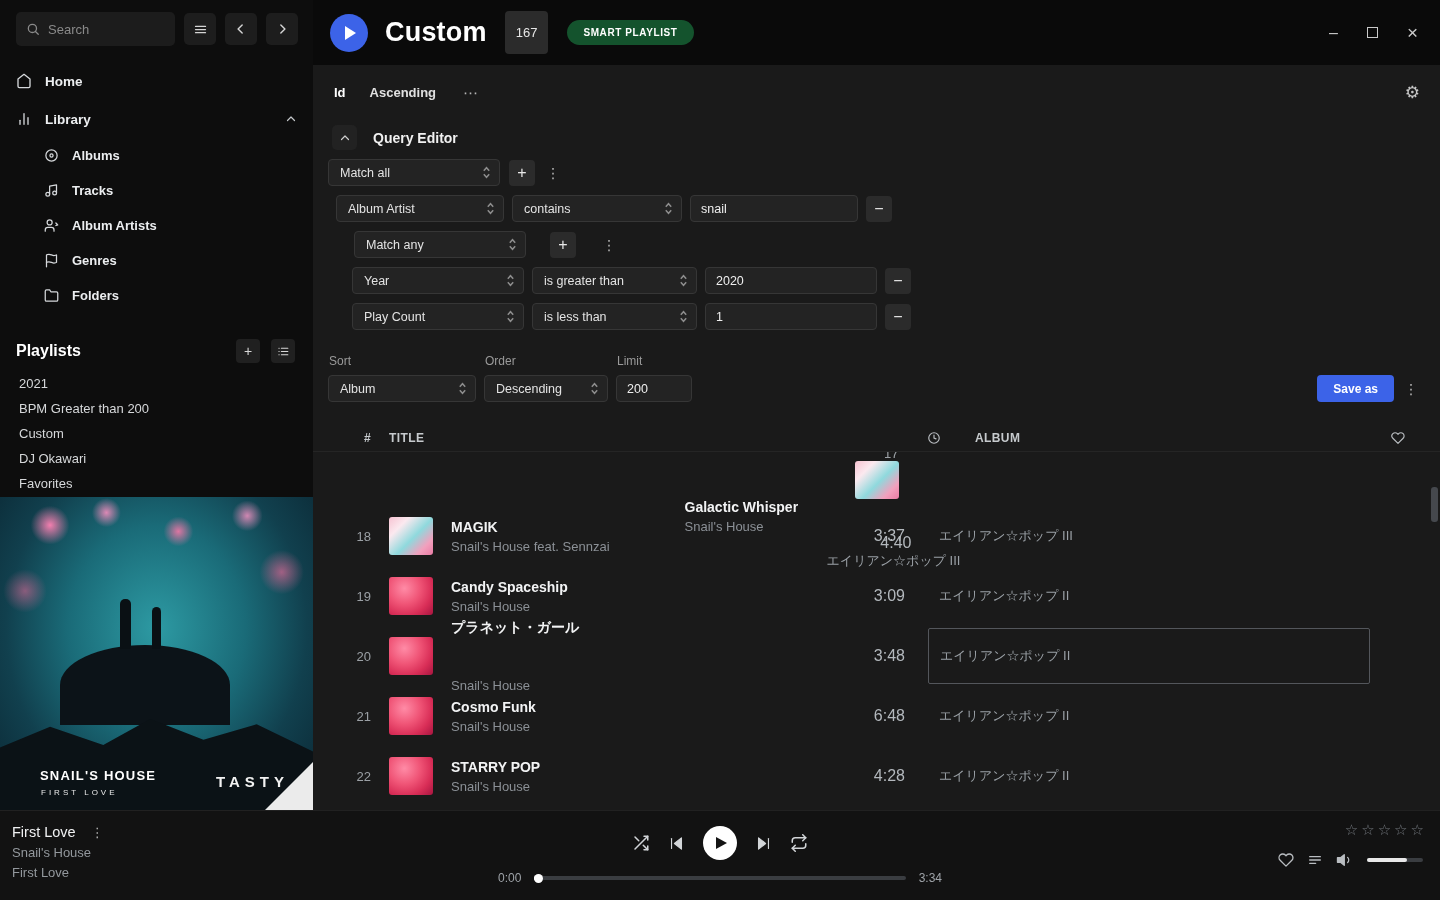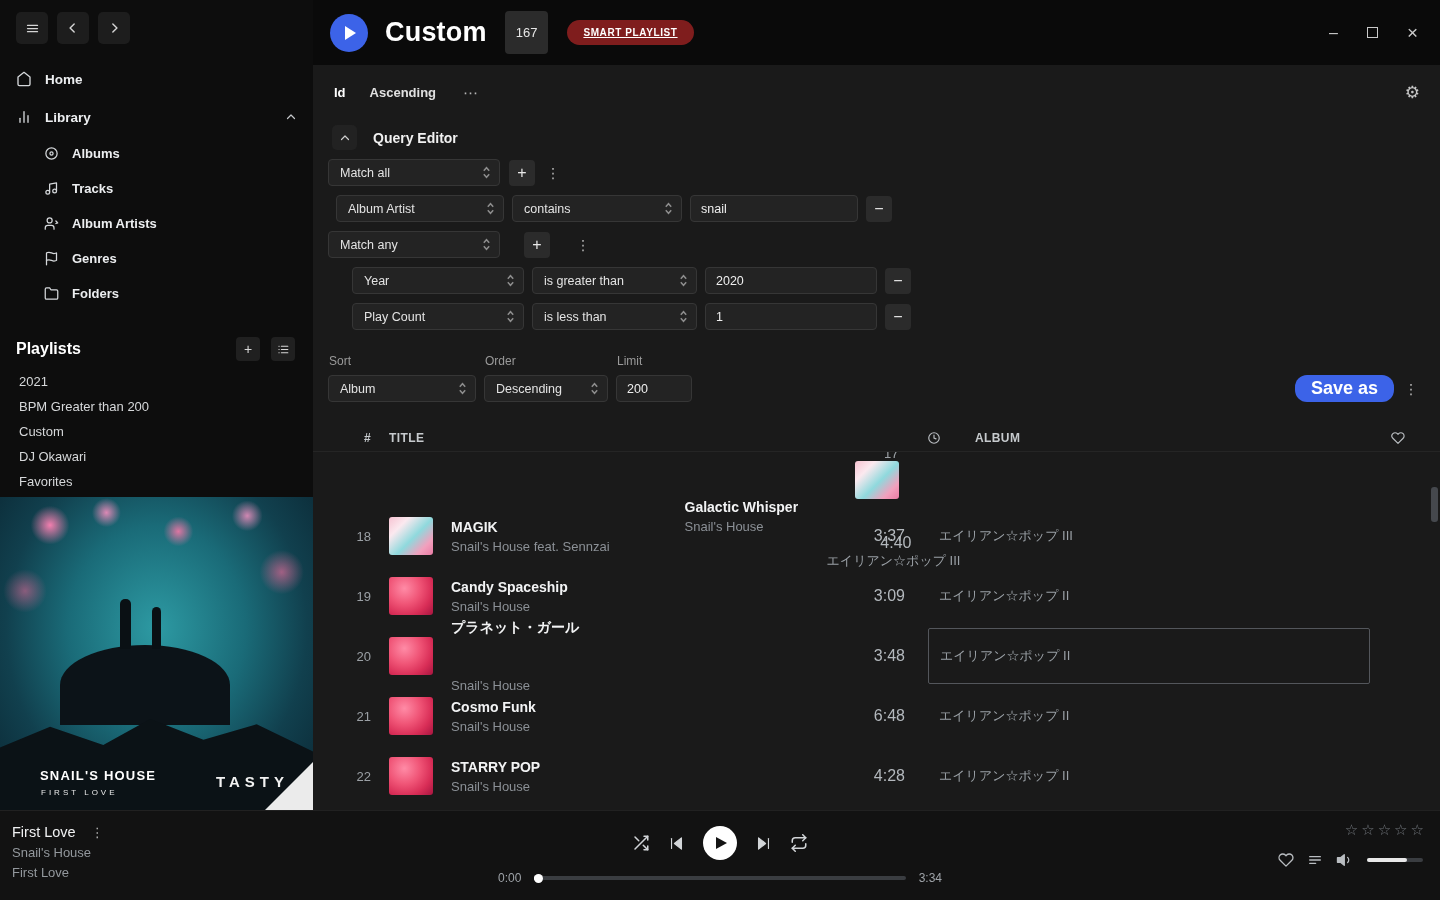--- a/index.html
+++ b/index.html
@@ -45,52 +45,52 @@
   .art-brand { position:absolute; right:24px; bottom:20px; font-size:15px; font-weight:700; letter-spacing:5px; color:#f2f2f2; }
   .art-corner { position:absolute; right:0; bottom:0; width:0; height:0; border-left:48px solid transparent; border-bottom:48px solid #ebebeb; }
 
   
   .main { position:absolute; left:313px; top:0; width:1127px; height:810px; display:flex; flex-direction:column; background:#1a1a1a; }
   .page-header { height:65px; flex:none; background:#0a0a0a; display:flex; align-items:center; padding-left:17px; }
   .play-big { width:38px; height:38px; border-radius:50%; background:#3c63e8; display:flex; align-items:center; justify-content:center; flex:none; }
   .tri-w { width:0; height:0; border-left:11px solid #fff; border-top:7px solid transparent; border-bottom:7px solid transparent; margin-left:3px; }
   .page-title { font-size:27px; font-weight:800; margin-left:17px; color:#fff; letter-spacing:.2px; }
   .badge-count { margin-left:18px; background:#2b2b2b; border-radius:4px; padding:14px 11px; font-size:13px; color:#e6e6e6; }
-  .badge-smart { margin-left:19px; background:#7f1d1d; border-radius:13px; padding:7px 16px; font-size:10px; font-weight:700; letter-spacing:.6px; color:#fff;text-decoration:underline; }
+  .badge-smart { margin-left:19px; background:#14532d; border-radius:13px; padding:7px 16px; font-size:10px; font-weight:700; letter-spacing:.6px; color:#fff; }
   .win { margin-left:auto; display:flex; align-items:center; gap:29px; padding-right:22px; color:#c9c9c9; }
   .win-min { font-size:16px; }
   .win-max { width:11px; height:11px; border:1.4px solid #c9c9c9; }
   .win-close { font-size:19px; line-height:1; }
 
   .sortbar { display:flex; align-items:center; padding:17px 20px 0 21px; flex:none; }
   .sb-field { font-size:13px; font-weight:700; color:#fff; }
   .sb-dir { margin-left:24px; font-size:13px; font-weight:600; color:#e0e0e0; }
   .sb-more { margin-left:27px; color:#b5b5b5; font-size:15px; letter-spacing:1px; }
   .sb-gear { margin-left:auto; font-size:17px; color:#c6c6c6; }
 
   .qe-head { display:flex; align-items:center; gap:16px; margin:22px 0 0 19px; flex:none; }
   .qe-collapse { width:25px; height:25px; border-radius:5px; background:#222; display:flex; align-items:center; justify-content:center; }
   .qe-title { font-size:14px; font-weight:700; color:#f0f0f0; }
 
   .qrow { display:flex; align-items:center; margin-top:9px; margin-left:15px; gap:9px; flex:none; }
   .qrow.rule   { margin-left:23px; gap:8px; }
-  .qrow.group  { margin-left:15px;gap:24px; }
+  .qrow.group  { margin-left:41px;gap:24px; }
   .qrow.nested { margin-left:39px; gap:8px; }
   .sel { height:27px; background:#232323; border:1px solid #363636; border-radius:4px; display:flex; align-items:center; padding:0 8px 0 11px; font-size:12.5px; color:#e3e3e3; }
   .sel .lbl { flex:1; }
   .inp { height:27px; background:#232323; border:1px solid #363636; border-radius:4px; padding:0 10px; font-size:12.5px; color:#eee; outline:none; font-family:inherit; }
   .icon-btn { width:26px; height:26px; border-radius:4px; background:#2b2b2b; display:flex; align-items:center; justify-content:center; color:#e8e8e8; font-size:16px; flex:none; }
   .dots-btn { width:18px; height:26px; display:flex; align-items:center; justify-content:center; color:#b9b9b9; font-size:14px; flex:none; }
   .w172{width:172px;} .w168{width:168px;} .w170{width:170px;} .w165{width:165px;}
   .w148{width:148px;} .w124{width:124px;} .w76{width:76px;}
 
   .sortrow { display:flex; align-items:flex-end; margin:24px 20px 0 15px; gap:8px; flex:none; }
   .scol { display:flex; flex-direction:column; gap:7px; }
   .slabel { font-size:12px; color:#9a9a9a; padding-left:1px; }
-  .saveas { margin-left:auto; height:27px; padding:12px 16px; background:#3c63e8; color:#fff; border-radius:12px; font-size:18px; font-weight:700; display:flex; align-items:center; }
+  .saveas { margin-left:auto; height:27px; padding:12px 16px; background:#3c63e8; color:#fff; border-radius:4px; font-size:12px; font-weight:700; display:flex; align-items:center; }
 
   .thead { display:flex; align-items:center; height:27px; margin-top:23px; padding:0 14px; color:#c6cacd; font-size:12px; font-weight:700; letter-spacing:.4px; flex:none; border-bottom:1px solid rgba(255,255,255,.05); }
   .h-num{width:44px;text-align:right;} .sp18{width:18px;flex:none;} .sp34{width:34px;flex:none;}
   .h-title{width:482px;} .h-dur{width:70px;display:flex;justify-content:flex-end;}
   .h-album{flex:1;} .h-fav{width:56px;display:flex;justify-content:center;}
 
   .tlist { flex:1; overflow:hidden; }
   .trow { display:flex; align-items:center; height:60px; padding:0 14px; }
   .trow:first-child { margin-top:-6px;flex-direction:column; }
   .c-num { width:44px; text-align:right; font-size:13px; color:#9ba0a5; }
@@ -127,20 +127,29 @@
   .vol-fill { width:72%; height:100%; background:#e8e8e8; border-radius:2px; }
   svg { display:block; }
 </style>
 </head>
 <body>
 
 <div class="app">
 
   <aside class="sidebar">
     <div class="sb-top">
+      <div class="search">
+        <span>
+          <svg width="14" height="14" viewBox="0 0 24 24" fill="none" stroke="#8a8a8a" stroke-width="2.2" stroke-linecap="round">
+              <circle cx="11" cy="11" r="7"></circle>
+              <line x1="21" y1="21" x2="16.2" y2="16.2"></line>
+            </svg>
+        </span>
+        <input placeholder="Search" style="">
+      </div>
       <div class="sq-btn">
         <span>
           <svg width="15" height="15" viewBox="0 0 24 24" stroke="#d5d5d5" stroke-width="2" stroke-linecap="round">
               <line x1="4" y1="7" x2="20" y2="7"></line>
               <line x1="4" y1="12" x2="20" y2="12"></line>
               <line x1="4" y1="17" x2="20" y2="17"></line>
             </svg>
         </span>
       </div>
       <div class="sq-btn">

